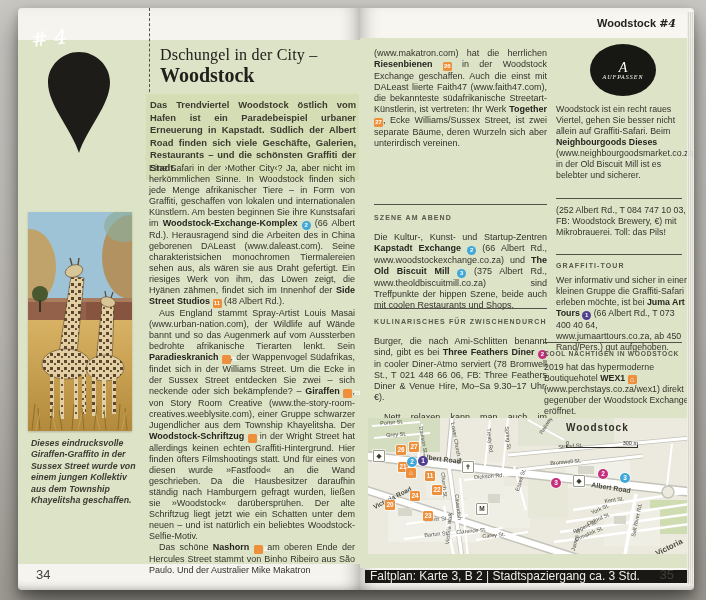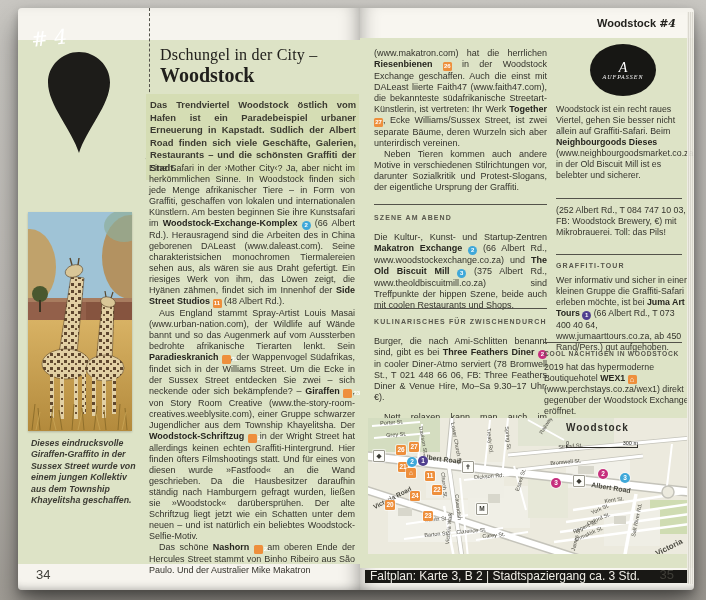--- a/index.html
+++ b/index.html
@@ -187,27 +187,26 @@
 
     <div class="page page-right">
       <div class="greenbed"></div>
 
       <div class="rheader">
         <span>Woodstock </span><span class="num">#4</span>
       </div>
 
       <div class="rbody">
         <p>(www.makatron.com) hat die herrlichen <b>Riesenbienen </b><span class="bdg bdg-sight">26</span> in der Woodstock Exchange geschaffen. Auch die einst mit DALeast liierte Faith47 (www.faith47.com), die bekannteste südafrikanische Streetart-Künstlerin, ist vertreten: Ihr Werk <b>Together </b><span class="bdg bdg-sight">27</span>, Ecke Williams/Sussex Street, ist zwei separate Bäume, deren Wurzeln sich aber unterirdisch vereinen.</p>
-        <p class="ind">Neben Tieren kommen auch andere Motive in verschiedenen Stilrichtungen vor, darunter Sozialkritik und Protest-Slogans, der eigentliche Ursprung der Graffiti.</p>
       </div>
 
       <div class="scol" style="top:196px;">
         <hr class="rule">
         <div class="shead">SZENE AM ABEND</div>
-        <p>Die Kultur-, Kunst- und Startup-Zentren <b>Makatron Exchange </b><span class="bdg bdg-scene">2</span> (66 Albert Rd., www.woodstockexchange.co.za) und <b>The Old Biscuit Mill </b><span class="bdg bdg-scene">3</span> (375 Albert Rd., www.theoldbiscuitmill.co.za) sind Treffpunkte der hippen Szene, beide auch mit coolen Restaurants und Shops.</p>
+        <p>Die Kultur-, Kunst- und Startup-Zentren <b>Kapstadt Exchange </b><span class="bdg bdg-scene">2</span> (66 Albert Rd., www.woodstockexchange.co.za) und <b>The Old Biscuit Mill </b><span class="bdg bdg-scene">3</span> (375 Albert Rd., www.theoldbiscuitmill.co.za) sind Treffpunkte der hippen Szene, beide auch mit coolen Restaurants und Shops.</p>
       </div>
 
       <div class="scol" style="top:300px;">
         <hr class="rule">
         <div class="shead">KULINARISCHES FÜR ZWISCHENDURCH</div>
         <p>Burger, die nach Ami-Schlitten benannt sind, gibt es bei <b>Three Feathers Diner </b><span class="bdg bdg-rest">2</span> in cooler Diner-Atmo serviert (78 Bromwell St., T 021 448 66 06, FB: Three Feathers Diner &amp; Venue Hire, Mo–Sa 9.30–17 Uhr, €).</p>
         <p class="ind">Nett relaxen kann man auch im <b>Woodstock Grill &amp; Tap </b><span class="bdg bdg-rest">3</span>, einem Steakhaus</p>
       </div>
 
       <div class="oval">

